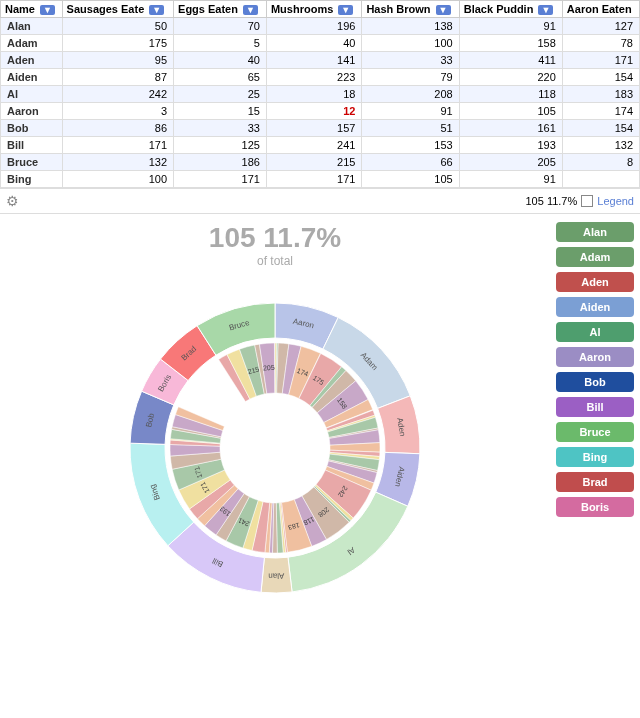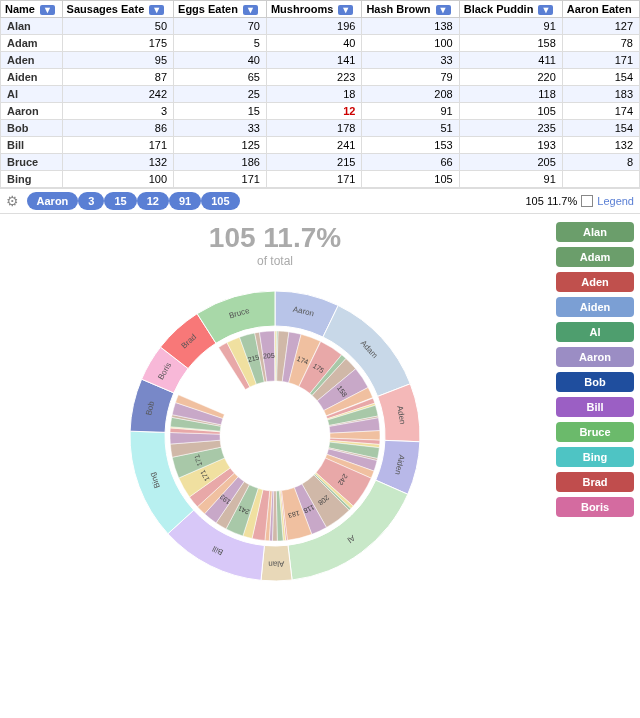--- a/index.html
+++ b/index.html
@@ -23,21 +23,21 @@
     .filter-pill { background: #5a7fd4; color: #fff; padding: 3px 10px; border-radius: 12px; font-size: 11px; font-weight: bold; cursor: pointer; }
     #filter-bar-right { margin-left: auto; display: flex; align-items: center; gap: 4px; font-size: 11px; }
     .legend-checkbox { width: 12px; height: 12px; border: 1px solid #888; display: inline-block; vertical-align: middle; }
 
     
     #main-content { display: flex; flex-direction: row; width: 100%; }
 
     
     #chart-area { flex: 1; display: flex; flex-direction: column; align-items: center; padding: 8px 0 0 0; position: relative; }
     #chart-title { font-size: 28px; color: #aaa; font-weight: bold; margin-bottom: 0; }
-    #chart-subtitle { font-size: 12px; color: #aaa; margin-bottom: 8px; }
+    #chart-subtitle { font-size: 12px; color: #aaa; margin-bottom: 20px; }
 
     
     #donut-container { position: relative; width: 320px; height: 320px; }
     #donut-container svg { width: 320px; height: 320px; }
 
     
     #legend { display: flex; flex-direction: column; gap: 5px; padding: 8px 6px; min-width: 90px; }
     .legend-item { padding: 4px 10px; border-radius: 4px; color: #fff; font-size: 11px; font-weight: bold; cursor: pointer; text-align: center; }
   </style>
 </head>
@@ -108,23 +108,23 @@
           <td>15</td>
           <td style="color: rgb(204, 0, 0); font-weight: bold;">12</td>
           <td>91</td>
           <td>105</td>
           <td>174</td>
         </tr>
         <tr>
           <td>Bob</td>
           <td>86</td>
           <td>33</td>
-          <td>178</td>
+          <td>157</td>
           <td>51</td>
-          <td>235</td>
+          <td>161</td>
           <td>154</td>
         </tr>
         <tr>
           <td>Bill</td>
           <td>171</td>
           <td>125</td>
           <td>241</td>
           <td>153</td>
           <td>193</td>
           <td>132</td>
@@ -146,21 +146,20 @@
           <td>105</td>
           <td>91</td>
           <td></td>
         </tr>
       </tbody>
   </table>
 </div>
 
 <div id="filter-bar">
   <span class="gear-icon">⚙</span>
-  <div id="filter-pills"><span class="filter-pill">Aaron</span><span class="filter-pill">3</span><span class="filter-pill">15</span><span class="filter-pill">12</span><span class="filter-pill">91</span><span class="filter-pill">105</span></div>
   <div id="filter-bar-right">
     <span>105 11.7%</span>
     <span class="legend-checkbox"></span>
     <span style="color:#5a7fd4; cursor:pointer;">Legend</span>
   </div>
 </div>
 
 <div id="main-content">
   <div id="chart-area">
     <div id="chart-title">105 11.7%</div>

